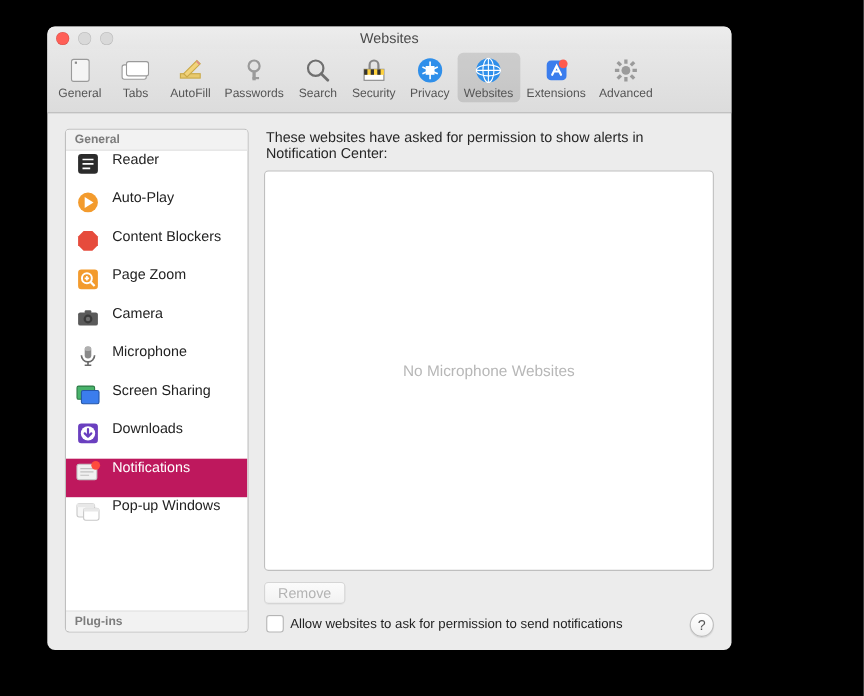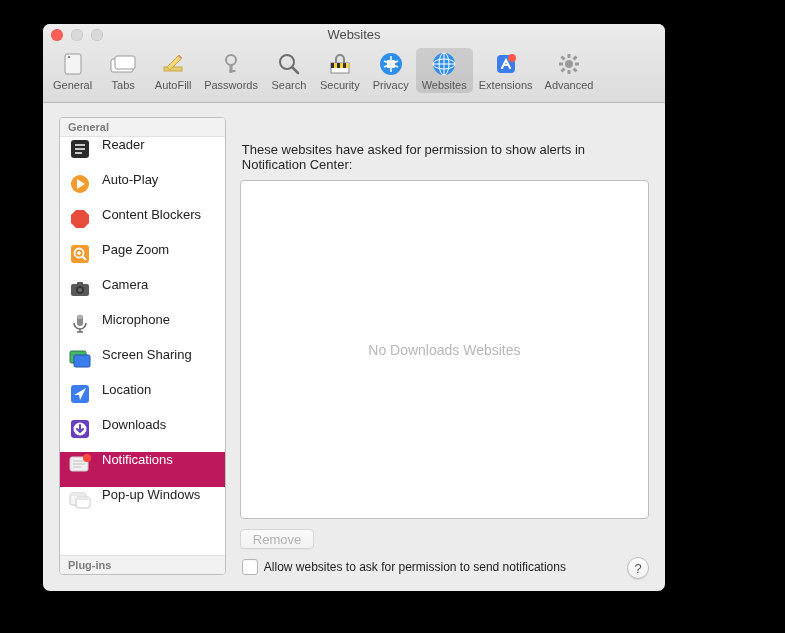--- a/index.html
+++ b/index.html
@@ -137,21 +137,20 @@
   }
   .side-item.selected {
     background:#be185d;
   }
   .side-item.selected .slabel { color:#fff; }
   
   .right-pane {
     flex:1 1 auto;
     display:flex;
     flex-direction:column;
-    margin-top:25px;
   }
   .right-heading {
     font-size:13px;
     color:#262626;
     margin: 0 0 8px 2px;
   }
   .listbox {
     flex:1 1 auto;
     background:#fff;
     border:1px solid #bfbfbf;
@@ -428,29 +427,20 @@
         <div class="side-item">
           <span class="sicon">
             <svg width="24" height="22" viewBox="0 0 24 22">
                 <rect x="2" y="3" width="16" height="12" rx="1.5" fill="#49b36b" stroke="#2d7a46"></rect>
                 <rect x="6" y="7" width="16" height="12" rx="1.5" fill="#3b7ded" stroke="#2456a8"></rect>
               </svg>
           </span>
           <span class="slabel">Screen Sharing</span>
         </div>
 
-        <div class="side-item">
-          <span class="sicon">
-            <svg width="22" height="22" viewBox="0 0 22 22">
-                <rect x="2" y="2" width="18" height="18" rx="3" fill="#3b7ded"></rect>
-                <path d="M5 12 L17 5 L11 17 L10 12 Z" fill="#fff"></path>
-              </svg>
-          </span>
-          <span class="slabel">Location</span>
-        </div>
 
         <div class="side-item">
           <span class="sicon">
             <svg width="22" height="22" viewBox="0 0 22 22">
                 <rect x="2" y="2" width="18" height="18" rx="3" fill="#6a3fbf"></rect>
                 <circle cx="11" cy="11" r="6.5" fill="#fff"></circle>
                 <path d="M11 7 v6 M8 11 l3 3 l3 -3" stroke="#6a3fbf" stroke-width="2" fill="none" stroke-linecap="round" stroke-linejoin="round"></path>
               </svg>
           </span>
           <span class="slabel">Downloads</span>
@@ -481,21 +471,21 @@
           <span class="slabel">Pop-up Windows</span>
         </div>
 
       </div>
       <div class="group-header last">Plug-ins</div>
     </div>
 
     <div class="right-pane">
       <div class="right-heading">These websites have asked for permission to show alerts in Notification Center:</div>
       <div class="listbox">
-        <span class="empty-text">No Downloads Websites</span>
+        <span class="empty-text">No Microphone Websites</span>
       </div>
       <div class="below-row">
         <button class="mac-btn" disabled="">Remove</button>
       </div>
       <div class="checkbox-row">
         <span class="mac-check"></span>
         <span class="check-label">Allow websites to ask for permission to send notifications</span>
       </div>
     </div>
 

